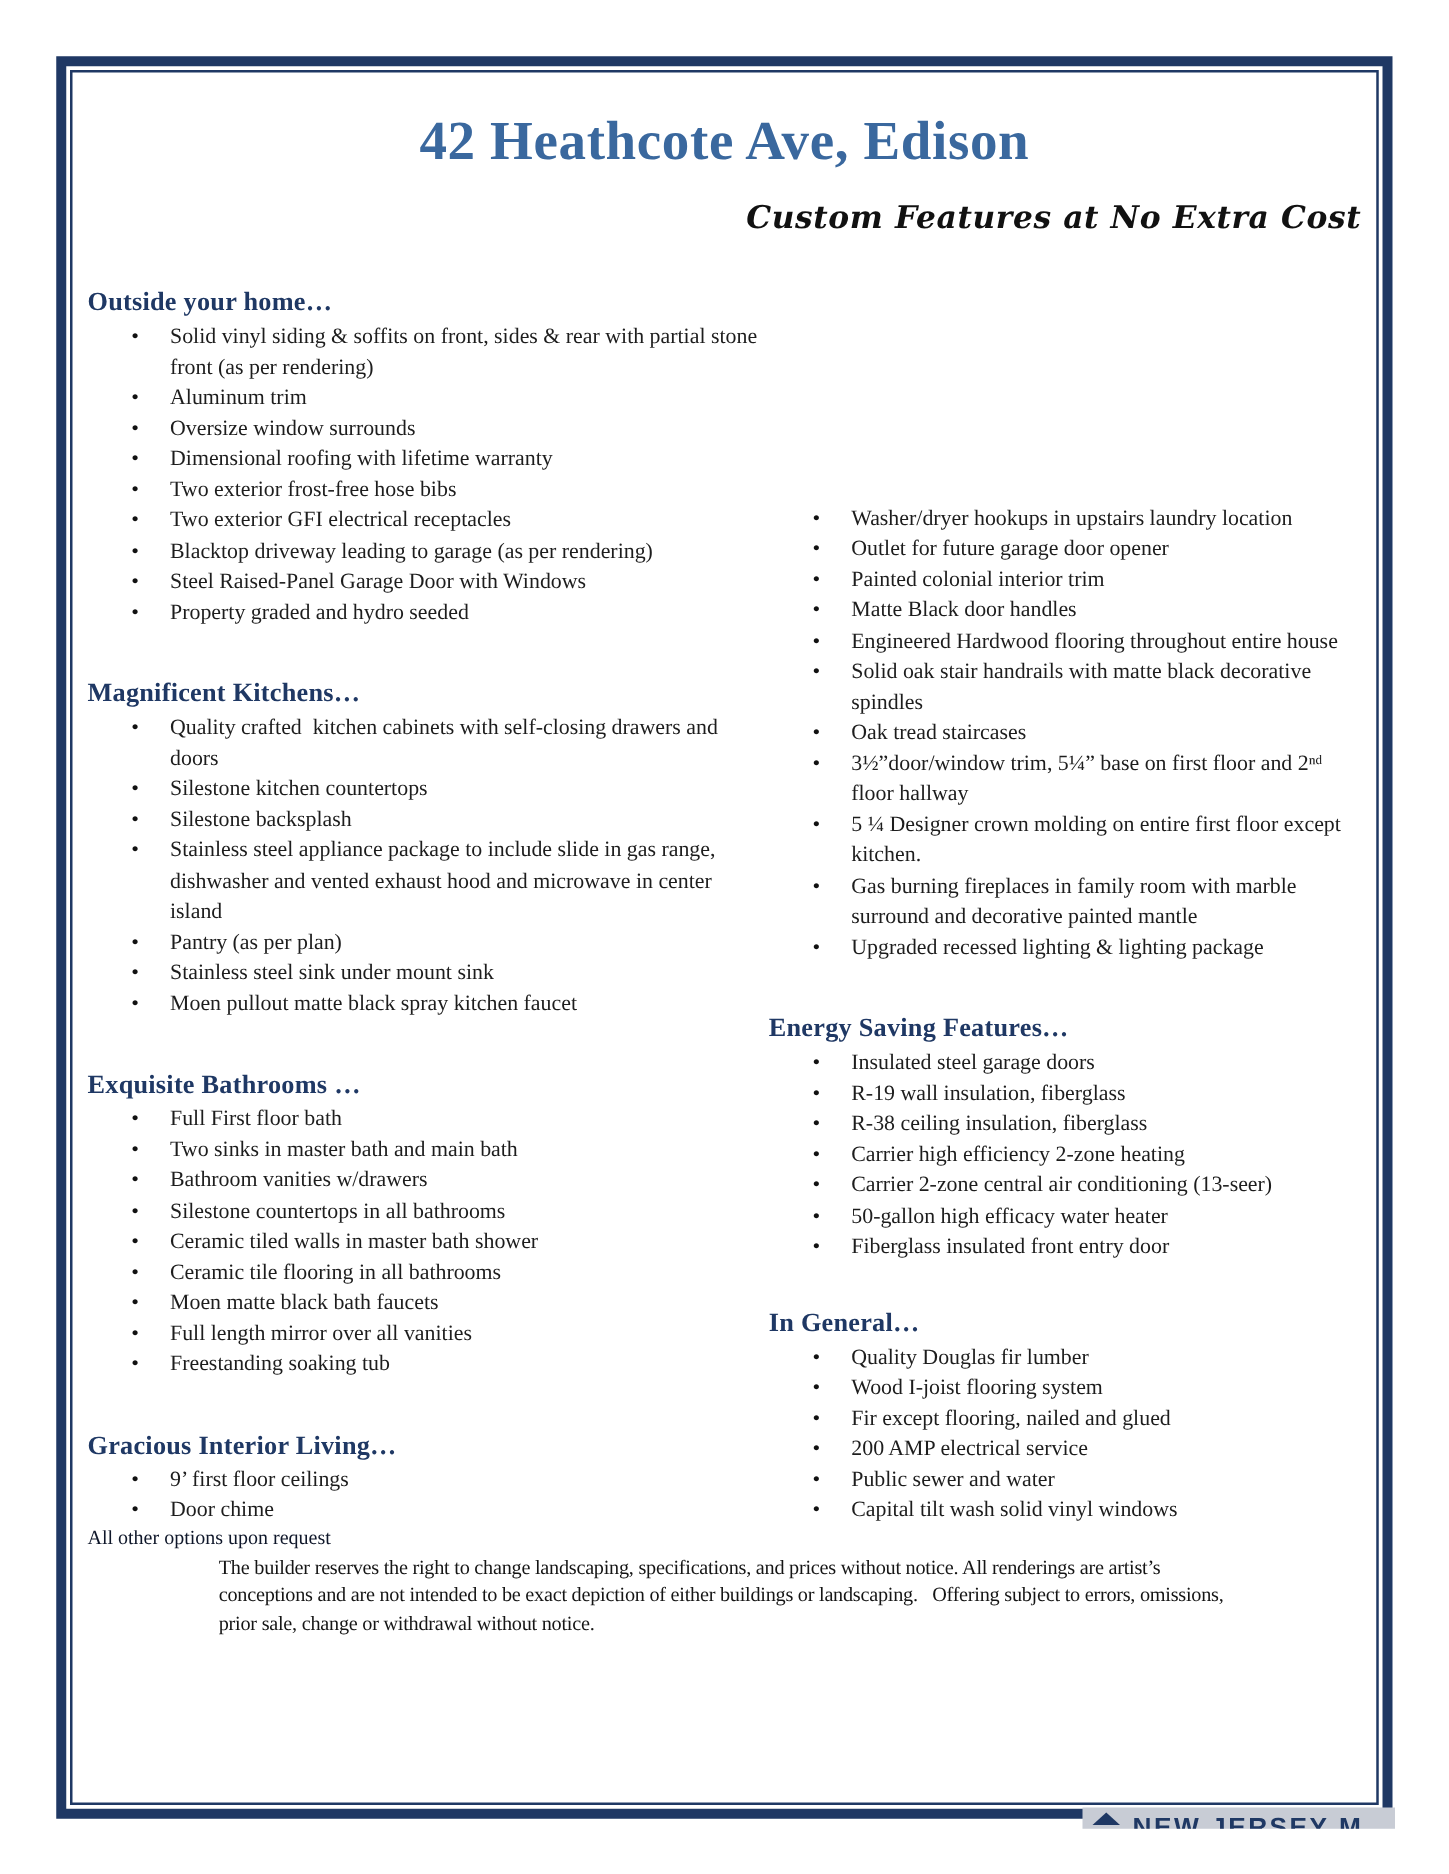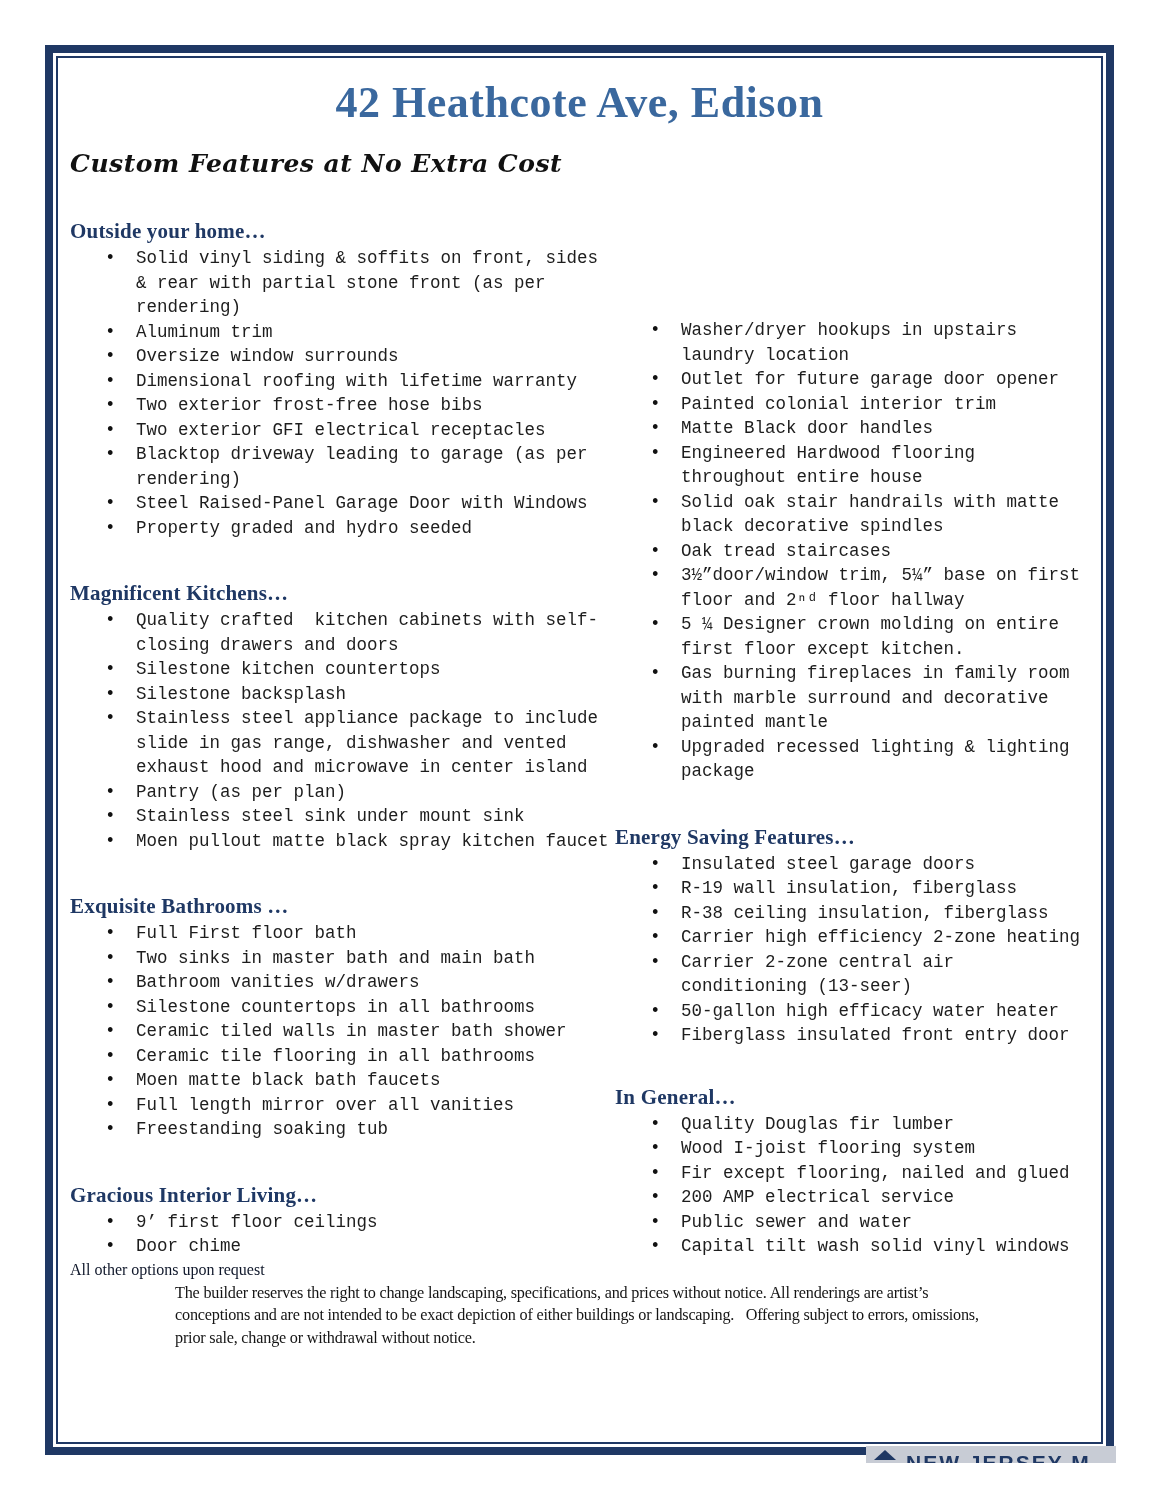--- a/index.html
+++ b/index.html
@@ -13,42 +13,42 @@
     border:8px solid var(--navy,#1f3864);box-sizing:border-box;
   }
   .frame .inner-line{
     position:absolute;inset:3px;border:2px solid var(--navy,#1f3864);
   }
   .content{
     position:absolute;left:58px;top:53px;width:1043px;box-sizing:border-box;
     padding:0 12px;
   }
   .page-title{
-    margin-top:26px;text-align:center;
+    margin-top:36px;text-align:center;
     font-size:44px;font-weight:bold;color:var(--titleBlue,#3a689e);
     letter-spacing:0.5px;line-height:48px;
   }
   .page-subtitle{
-    margin-top:22px;text-align:left;
+    margin-top:22px;text-align:right;
     font-family:"DejaVu Serif","Liberation Serif",serif;
     font-style:italic;font-weight:bold;font-size:25px;color:#111;
     letter-spacing:0.5px;
   }
   .columns{display:flex;margin-top:40px;align-items:flex-end;}
   .col-left{width:545px;flex:0 0 545px;}
   .col-right{flex:1;min-width:0;}
   .right-spacer{height:66px;}
   h2.section-heading{
     margin:0;font-size:21px;font-weight:bold;color:var(--navy,#1f3864);
     line-height:26px;letter-spacing:0.2px;
   }
   .section + .section h2.section-heading{margin-top:40px;}
   .section.gap-lg h2.section-heading{margin-top:36px;}
   ul.feature-list{
-    list-style:none;margin:2px 0 0 0;padding:0;font-family:Liberation Mono, monospace;
+    list-style:none;margin:2px 0 0 0;padding:0;
   }
   ul.feature-list li{
     position:relative;padding-left:66px;font-size:17.5px;line-height:24.5px;
     white-space:pre-wrap;
   }
   ul.feature-list li::before{
     content:"\2022";position:absolute;left:35px;top:0;
     font-size:17.5px;color:#111;
   }
   .footer-note{

